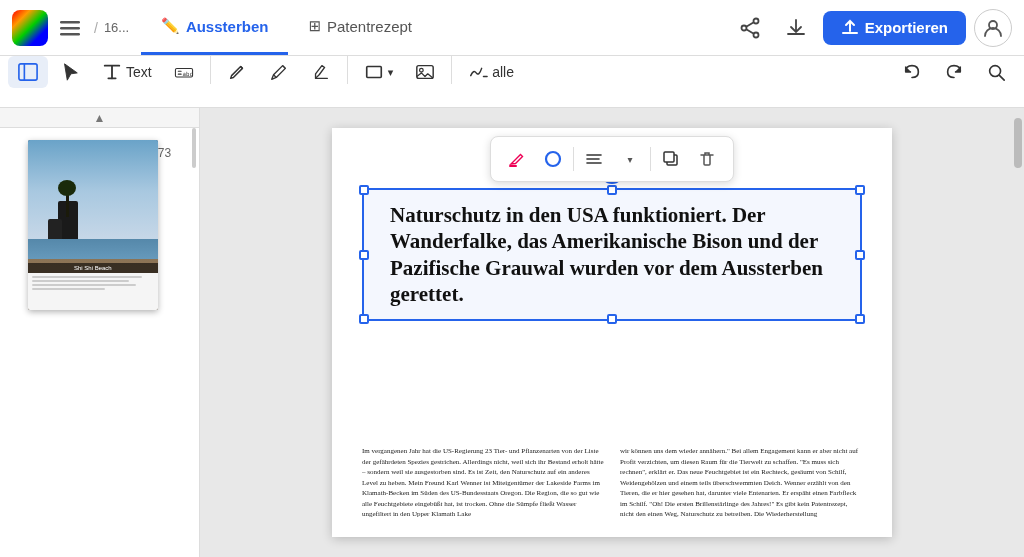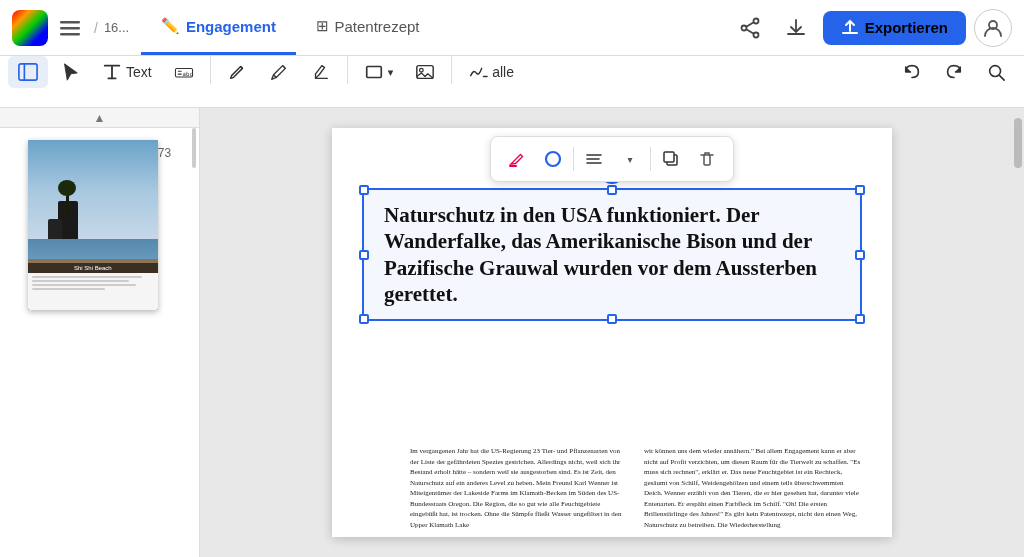--- a/index.html
+++ b/index.html
@@ -57,21 +57,21 @@
     .icon-btn {
       width: 38px; height: 38px;
       display: flex; align-items: center; justify-content: center;
       border-radius: 8px; cursor: pointer;
       font-size: 20px; color: #444;
       background: transparent;
       border: none;
     }
     .export-btn {
       display: flex; align-items: center; gap: 6px;
-      background: #2563eb; color: #000000;
+      background: #2563eb; color: #ffffff;
       border: none; border-radius: 8px;
       padding: 8px 18px; font-size: 15px;
       cursor: pointer; font-weight: 600;
     }
     .avatar-btn {
       width: 38px; height: 38px;
       border-radius: 50%; border: 1px solid #ccc;
       display: flex; align-items: center; justify-content: center;
       font-size: 18px; color: #555; cursor: pointer;
       background: #fff;
@@ -276,21 +276,21 @@
     
     .text-box {
       position: absolute;
       top: 60px;
       left: 30px;
       right: 30px;
       border: 2px solid #2563eb;
       background: rgba(37, 99, 235, 0.05);
     }
     .text-box-content {
-      padding: 12px 20px;
+      padding: 12px 26px;
     }
     .selected-text {
       font-size: 21px;
       font-weight: 900;
       line-height: 1.25;
       color: #111;
       font-family: Georgia, serif;
     }
 
     
@@ -327,21 +327,20 @@
 
     
     .body-text-area {
       position: absolute;
       bottom: 0;
       left: 0; right: 0;
       top: 310px;
       display: flex;
       gap: 16px;
       padding: 8px 30px 16px;
-      margin-left: 48px;
     }
     .text-column {
       flex: 1;
       font-size: 7px;
       line-height: 1.5;
       color: #222;
       font-family: Georgia, serif;
     }
 
     
@@ -372,21 +371,21 @@
       <rect y="9" width="20" height="2.5" rx="1.25" fill="#555"></rect>
       <rect y="15" width="20" height="2.5" rx="1.25" fill="#555"></rect>
     </svg>
   </div>
   <span class="breadcrumb-sep">/</span>
   <span class="breadcrumb-name">16...</span>
 
   <div class="nav-tabs">
     <div class="nav-tab active">
       <span style="color:#2563eb; font-size:15px;">✏️</span>
-      <span style="color:#2563eb; font-weight:600;">Engagement</span>
+      <span style="color:#2563eb; font-weight:600;">Aussterben</span>
     </div>
     <div class="nav-tab">
       <span style="font-size:15px;">⊞</span>
       <span>Patentrezept</span>
     </div>
   </div>
 
   <div class="spacer"></div>
 
   <div class="nav-actions">

